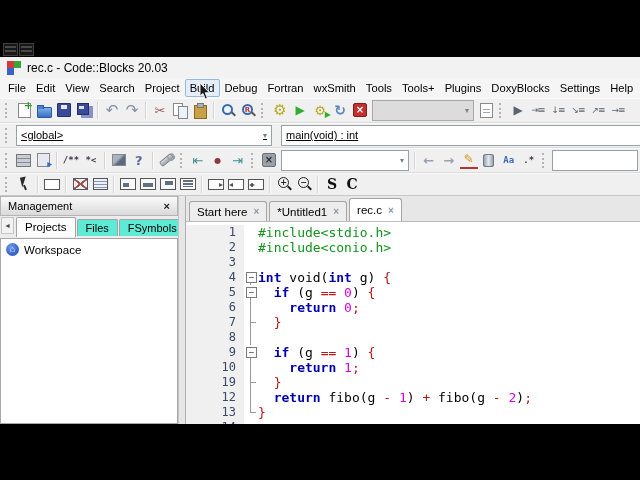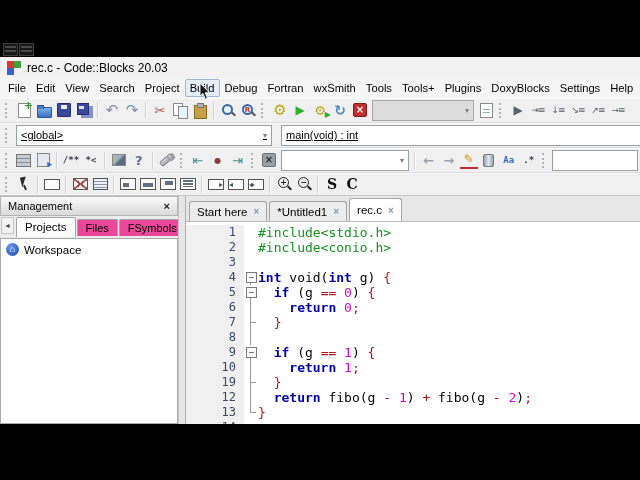--- a/index.html
+++ b/index.html
@@ -109,21 +109,21 @@
   
   .main{flex:1;display:flex;min-height:0;}
   .mgmt{width:178px;display:flex;flex-direction:column;background:#f0f0f0;flex:0 0 auto;}
   .mgmt-header{height:18px;background:linear-gradient(#fafafa,#dadada);border:1px solid #b4b4b4;
       display:flex;align-items:center;padding:0 7px;font-size:11px;}
   .mgmt-close{margin-left:auto;font-weight:bold;font-size:11px;color:#222;line-height:11px;}
   .mgmt-tabs{height:22px;display:flex;align-items:center;background:#ececec;padding:0 0;
       border-bottom:1px solid #a8a8a8;gap:1px;}
   .mgmt-arrow{width:11px;height:15px;font-size:7px;line-height:15px;text-align:center;color:#444;
       border:1px solid #c4c4c4;background:#f2f2f2;margin:0 1px 3px 1px;flex:0 0 auto;}
-  .mgmt-tab{padding:0 8px;font-size:11px;border:1px solid #a4a4a4;border-bottom:none;background:#ec4899;
+  .mgmt-tab{padding:0 8px;font-size:11px;border:1px solid #a4a4a4;border-bottom:none;background:#5eead4;
       border-radius:2px 2px 0 0;height:16px;line-height:16px;}
   .mgmt-tab.active{background:#fcfcfc;height:19px;line-height:18px;font-size:11.5px;}
   .mgmt-body{flex:1;background:#fff;border:1px solid #a8a8a8;border-top:none;}
   .ws-item{display:flex;align-items:center;gap:5px;padding:4px 5px;font-size:11.5px;}
   .ws-icon{width:13px;height:13px;border-radius:50%;flex:0 0 auto;
       background:radial-gradient(circle at 35% 30%,#6a96ec,#1a48b8);color:#fff;
       font-size:9px;line-height:13px;text-align:center;}
   .splitter{width:6px;background:#e6e6e6;border-left:1px solid #c4c4c4;border-right:1px solid #b0b0b0;flex:0 0 auto;}
   
   .editor{flex:1;display:flex;flex-direction:column;min-width:0;}

